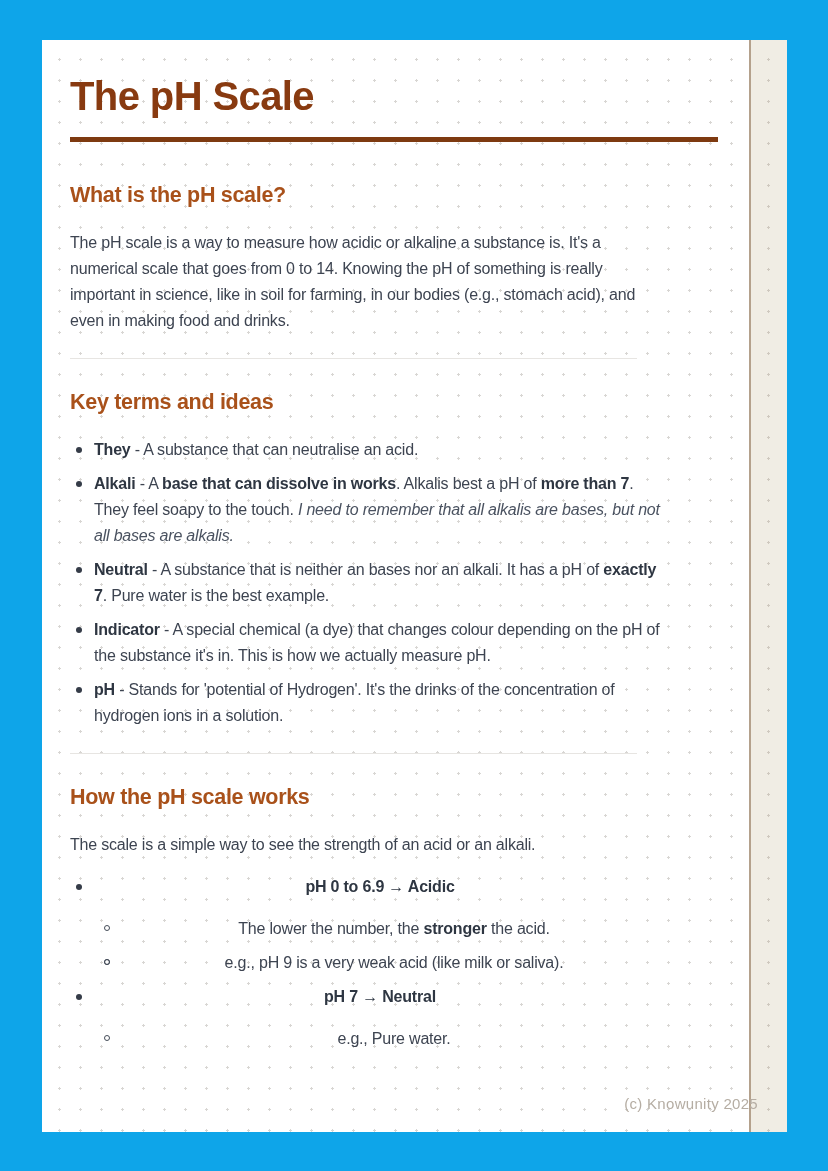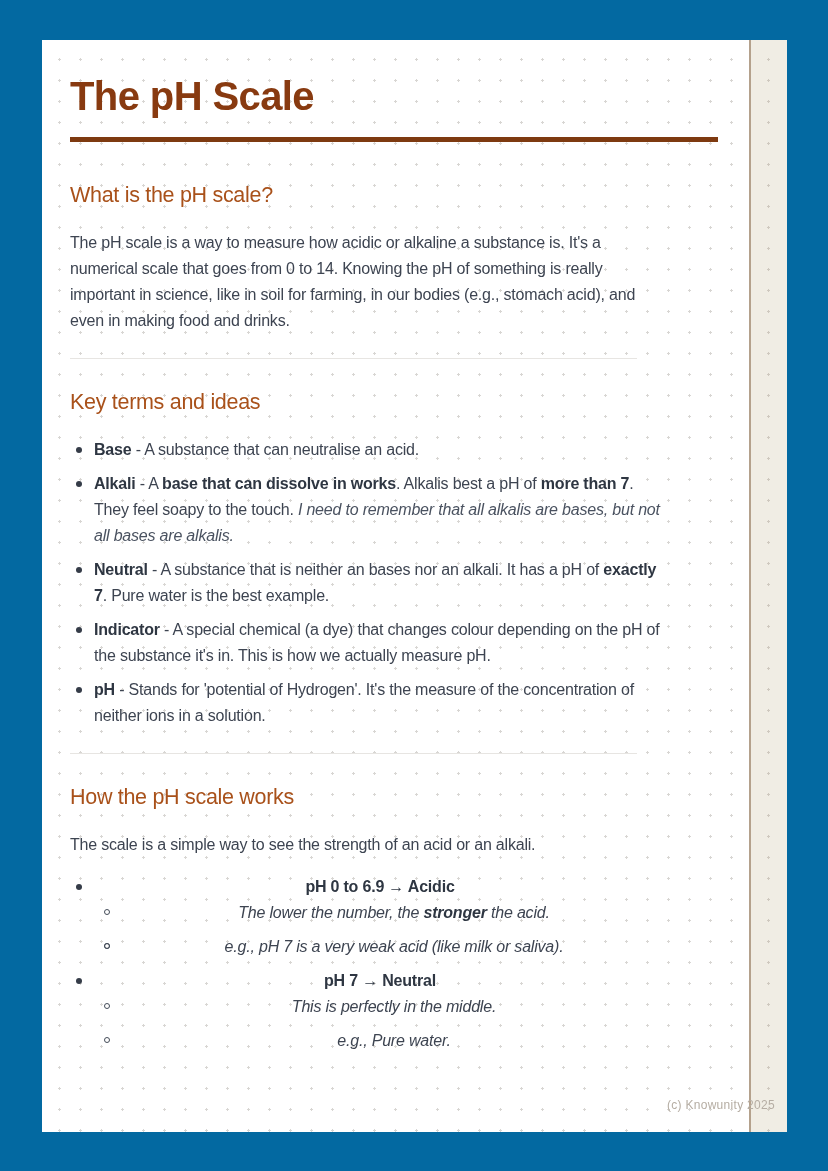--- a/index.html
+++ b/index.html
@@ -1,21 +1,21 @@
 <!DOCTYPE html>
 <html><head>
 <meta charset="utf-8">
 <style>
   html,body{margin:0;padding:0;}
   body{
     width:828px;height:1171px;background:#ffffff;overflow:hidden;
     font-family:"Liberation Sans","DejaVu Sans",sans-serif;
     -webkit-text-size-adjust:none;
   }
-  .canvas{position:relative;width:828px;height:1171px;background:#0369a1;}
+  .canvas{position:relative;width:828px;height:1171px;background:#0ea5e9;}
   .sheet{
     position:absolute;left:42px;top:40px;width:745px;height:1092px;
     background:#ffffff;overflow:hidden;
     background-image:radial-gradient(circle,#d8d6d3 1.1px,rgba(255,255,255,0) 1.2px);
     background-size:21px 21px;background-position:7px 9px;
   }
   .edge-strip{
     position:absolute;top:0;right:0;bottom:0;width:36px;
     background:#f0ede4;border-left:2px solid #b4a18c;
     background-image:radial-gradient(circle,#cfc9bf 1.1px,rgba(255,255,255,0) 1.2px);
@@ -24,45 +24,45 @@
   .content{
     position:absolute;left:28px;top:0;width:596px;
     color:#3d4451;font-size:16px;line-height:26px;letter-spacing:-0.2px;
   }
   h1{
     margin:33px 0 0 0;font-size:40px;line-height:46px;font-weight:800;
     letter-spacing:-0.6px;color:#883a10;
   }
   .title-rule{height:5px;width:648px;background:#7e3a10;margin:18px 0 0 0;border:none;}
   h2{
-    margin:30px 0 22px 0;font-size:21.5px;line-height:26px;font-weight:400;
+    margin:30px 0 22px 0;font-size:21.5px;line-height:26px;font-weight:700;
     letter-spacing:-0.3px;color:#a9511a;
   }
   .sec-what h2{margin-top:40px;}
   p{margin:0 0 0 0;}
   hr.soft{border:none;border-top:1px solid #e7e5e2;margin:24px 0 0 0;width:567px;}
   b{color:#2e3642;}
   i{color:#4a5260;}
   ul{list-style:none;margin:0;padding:0;}
   ul.main-list li.li-main{position:relative;padding-left:24px;margin:0 0 8px 0;}
   ul.main-list.spaced{margin-top:16px;text-align:center;}
   .dot-marker{
     position:absolute;left:6px;top:10px;width:6px;height:6px;border-radius:50%;
     background:#353c48;
   }
-  ul.sub-list{margin:0 0 0 2px;font-style:italic;}
+  ul.sub-list{margin:16px 0 0 2px;}
   ul.sub-list li.li-sub{position:relative;padding-left:26px;margin:0 0 8px 0;}
   ul.sub-list li.li-sub:first-child{margin-top:0;}
   .circle-marker{
     position:absolute;left:8px;top:9px;width:6px;height:6px;border-radius:50%;
     border:1.5px solid #454d59;background:transparent;box-sizing:border-box;
   }
   .watermark{
-    position:absolute;right:12px;bottom:20px;z-index:3;
-    color:#b5ada3;font-size:12px;letter-spacing:0.3px;
+    position:absolute;right:29px;bottom:20px;z-index:3;
+    color:#b5ada3;font-size:15px;letter-spacing:0.3px;
   }
 </style>
 </head>
 <body>
 
 <div class="canvas">
   <div class="sheet">
     <div class="edge-strip"></div>
 
     <div class="content">
@@ -72,41 +72,40 @@
       <section class="sec-what">
         <h2>What is the pH scale?</h2>
         <p>The pH scale is a way to measure how acidic or alkaline a substance is. It's a numerical scale that goes from 0 to 14. Knowing the pH of something is really important in science, like in soil for farming, in our bodies (e.g., stomach acid), and even in making food and drinks.</p>
       </section>
 
       <hr class="soft">
 
       <section>
         <h2>Key terms and ideas</h2>
         <ul class="main-list">
-            <li class="li-main"><span class="dot-marker"></span><span><b>Base</b><span> - A substance that can neutralise an acid.</span></span></li>
+            <li class="li-main"><span class="dot-marker"></span><span><b>They</b><span> - A substance that can neutralise an acid.</span></span></li>
             <li class="li-main"><span class="dot-marker"></span><span><b>Alkali</b><span> - A </span><b>base that can dissolve in works</b><span>. Alkalis best a pH of </span><b>more than 7</b><span>. They feel soapy to the touch. </span><i>I need to remember that all alkalis are bases, but not all bases are alkalis.</i></span></li>
             <li class="li-main"><span class="dot-marker"></span><span><b>Neutral</b><span> - A substance that is neither an bases nor an alkali. It has a pH of </span><b>exactly 7</b><span>. Pure water is the best example.</span></span></li>
             <li class="li-main"><span class="dot-marker"></span><span><b>Indicator</b><span> - A special chemical (a dye) that changes colour depending on the pH of the substance it's in. This is how we actually measure pH.</span></span></li>
-            <li class="li-main"><span class="dot-marker"></span><span><b>pH</b><span> - Stands for 'potential of Hydrogen'. It's the measure of the concentration of neither ions in a solution.</span></span></li>
+            <li class="li-main"><span class="dot-marker"></span><span><b>pH</b><span> - Stands for 'potential of Hydrogen'. It's the drinks of the concentration of hydrogen ions in a solution.</span></span></li>
           </ul>
       </section>
 
       <hr class="soft">
 
       <section>
         <h2>How the pH scale works</h2>
         <p>The scale is a simple way to see the strength of an acid or an alkali.</p>
         <ul class="main-list spaced">
             <li class="li-main"><span class="dot-marker"></span><span><b>pH 0 to 6.9 → Acidic</b></span><ul class="sub-list">
                 <li class="li-sub"><span class="circle-marker"></span><span><span>The lower the number, the </span><b>stronger</b><span> the acid.</span></span></li>
                 <li class="li-sub"><span class="circle-marker"></span></li>
-                <li class="li-sub"><span class="circle-marker"></span><span><span>e.g., pH 7 is a very weak acid (like milk or saliva).</span></span></li>
+                <li class="li-sub"><span class="circle-marker"></span><span><span>e.g., pH 9 is a very weak acid (like milk or saliva).</span></span></li>
               </ul></li>
             <li class="li-main"><span class="dot-marker"></span><span><b>pH 7 → Neutral</b></span><ul class="sub-list">
-                <li class="li-sub"><span class="circle-marker"></span><span><span>This is perfectly in the middle.</span></span></li>
                 <li class="li-sub"><span class="circle-marker"></span><span><span>e.g., Pure water.</span></span></li>
               </ul></li>
           </ul>
       </section>
     </div>
 
     <div class="watermark">(c) Knowunity 2025</div>
   </div>
 </div>
 

